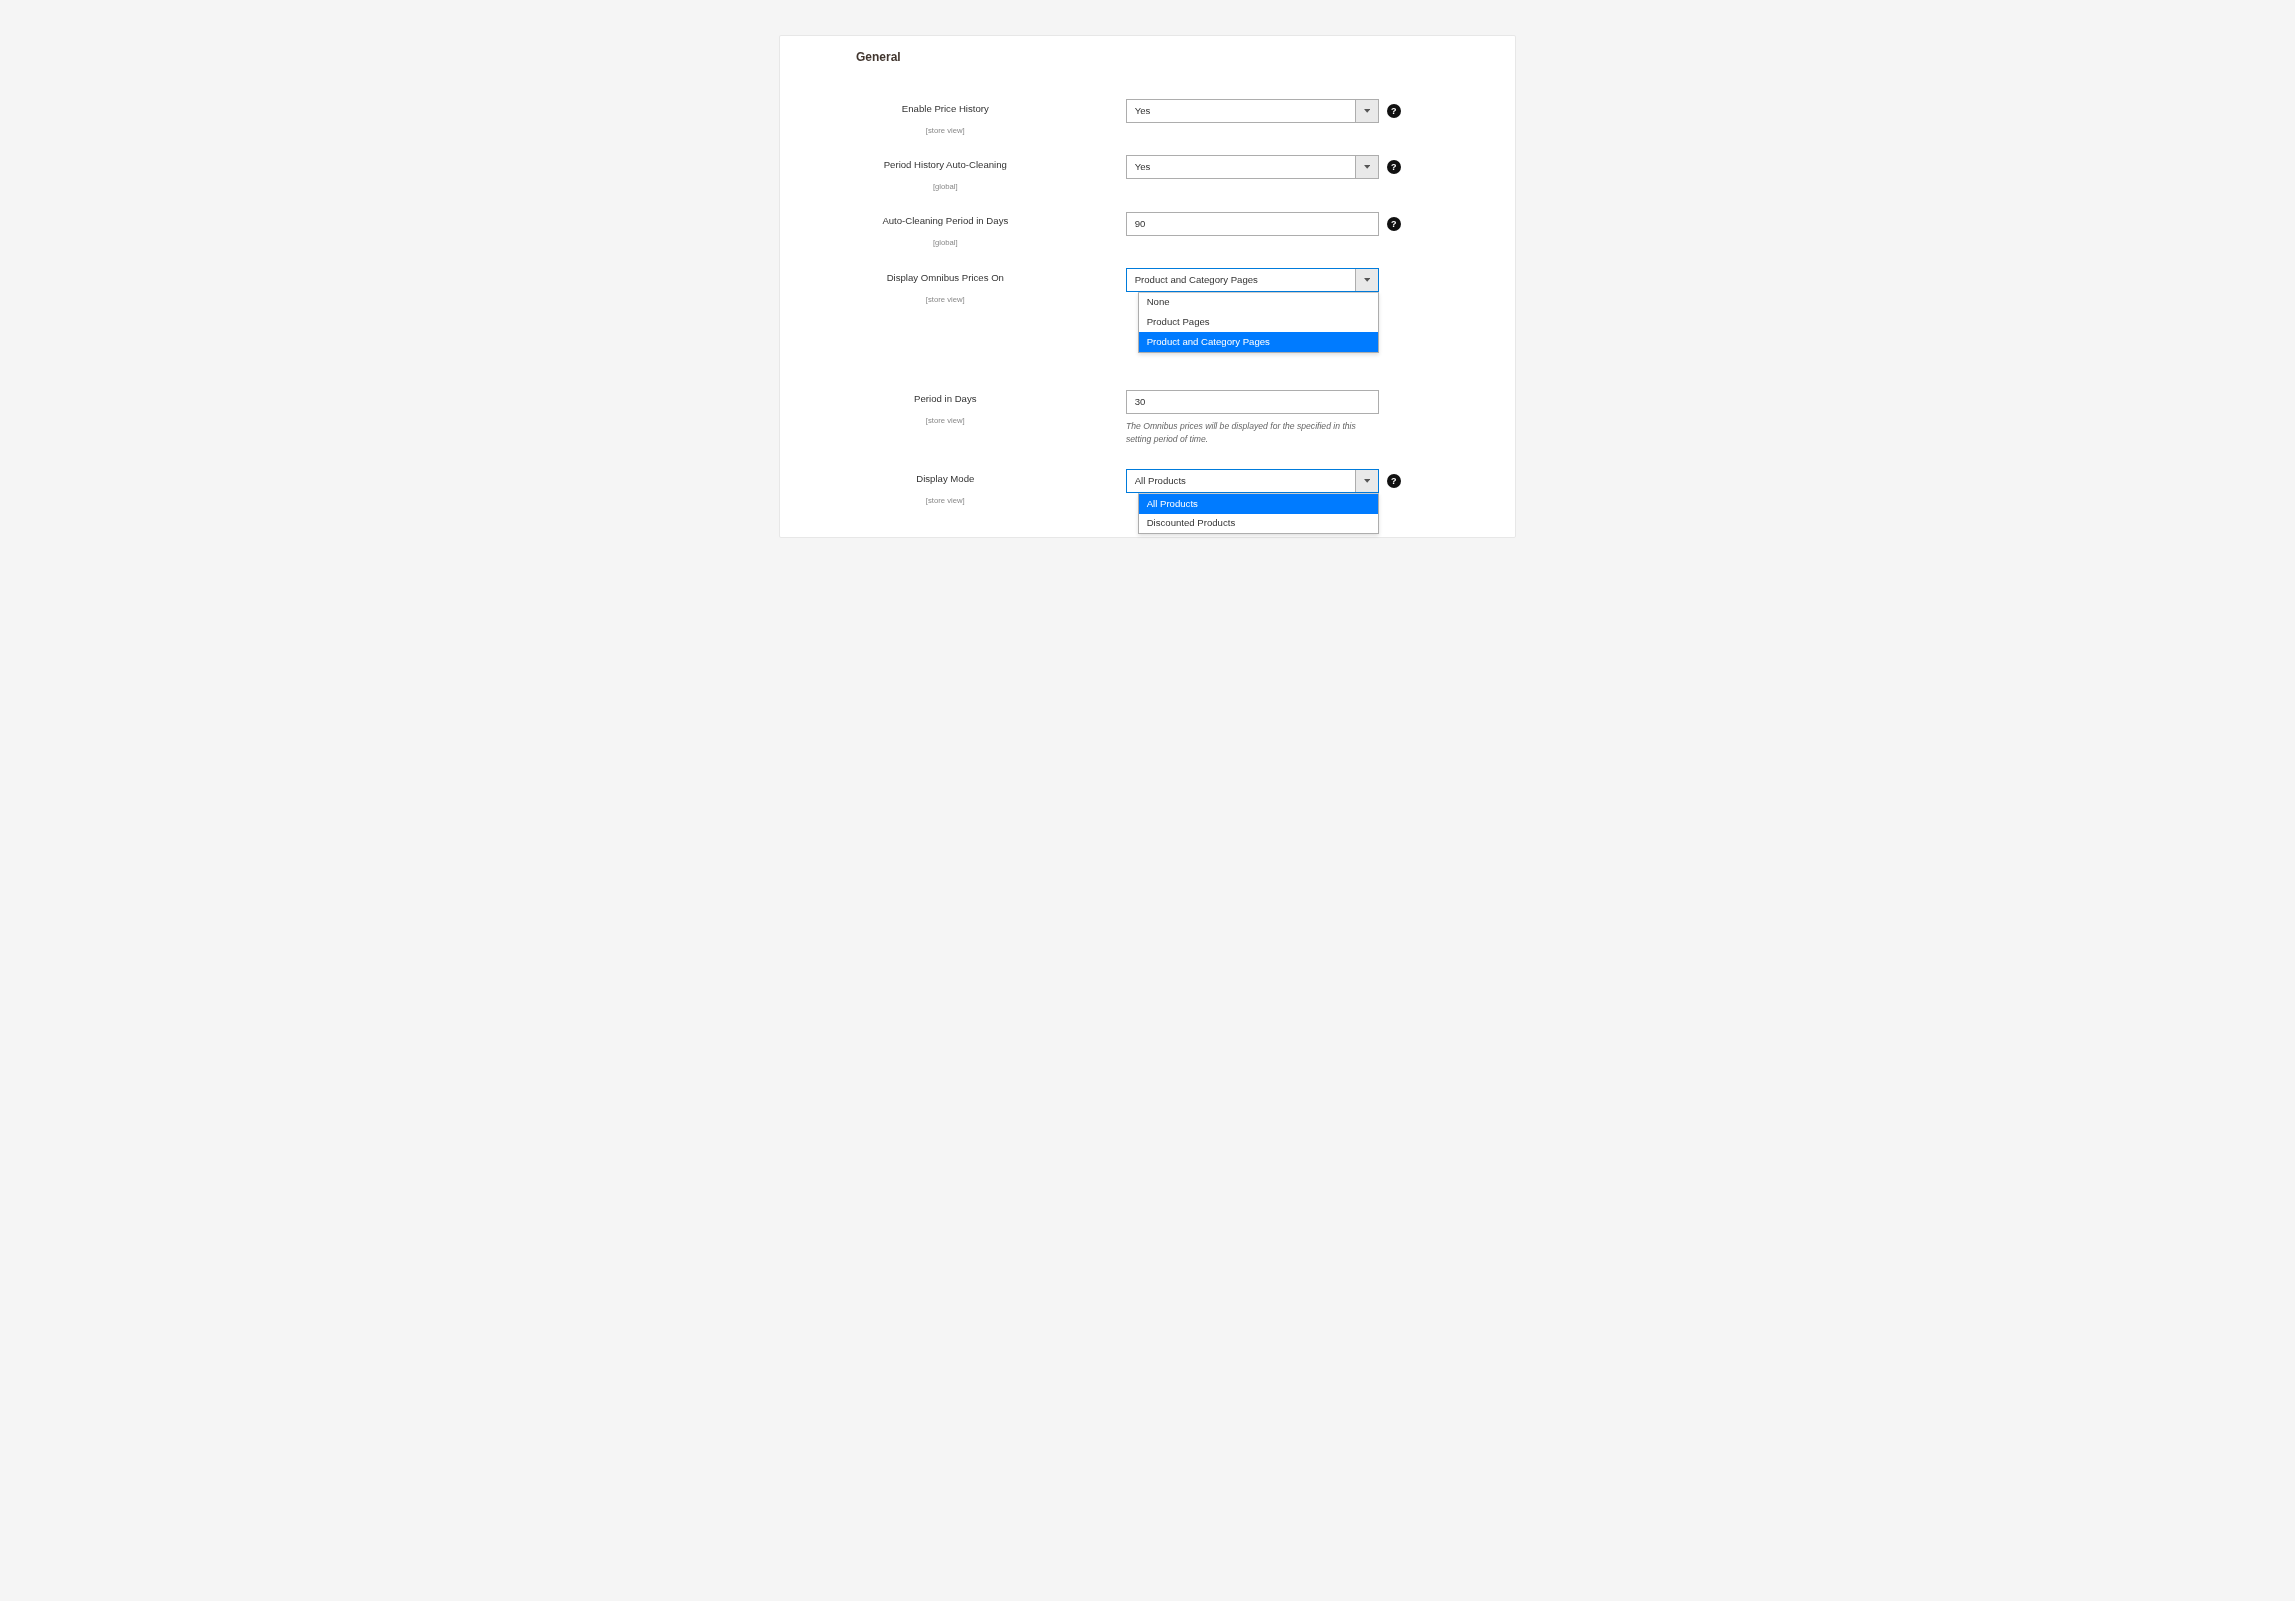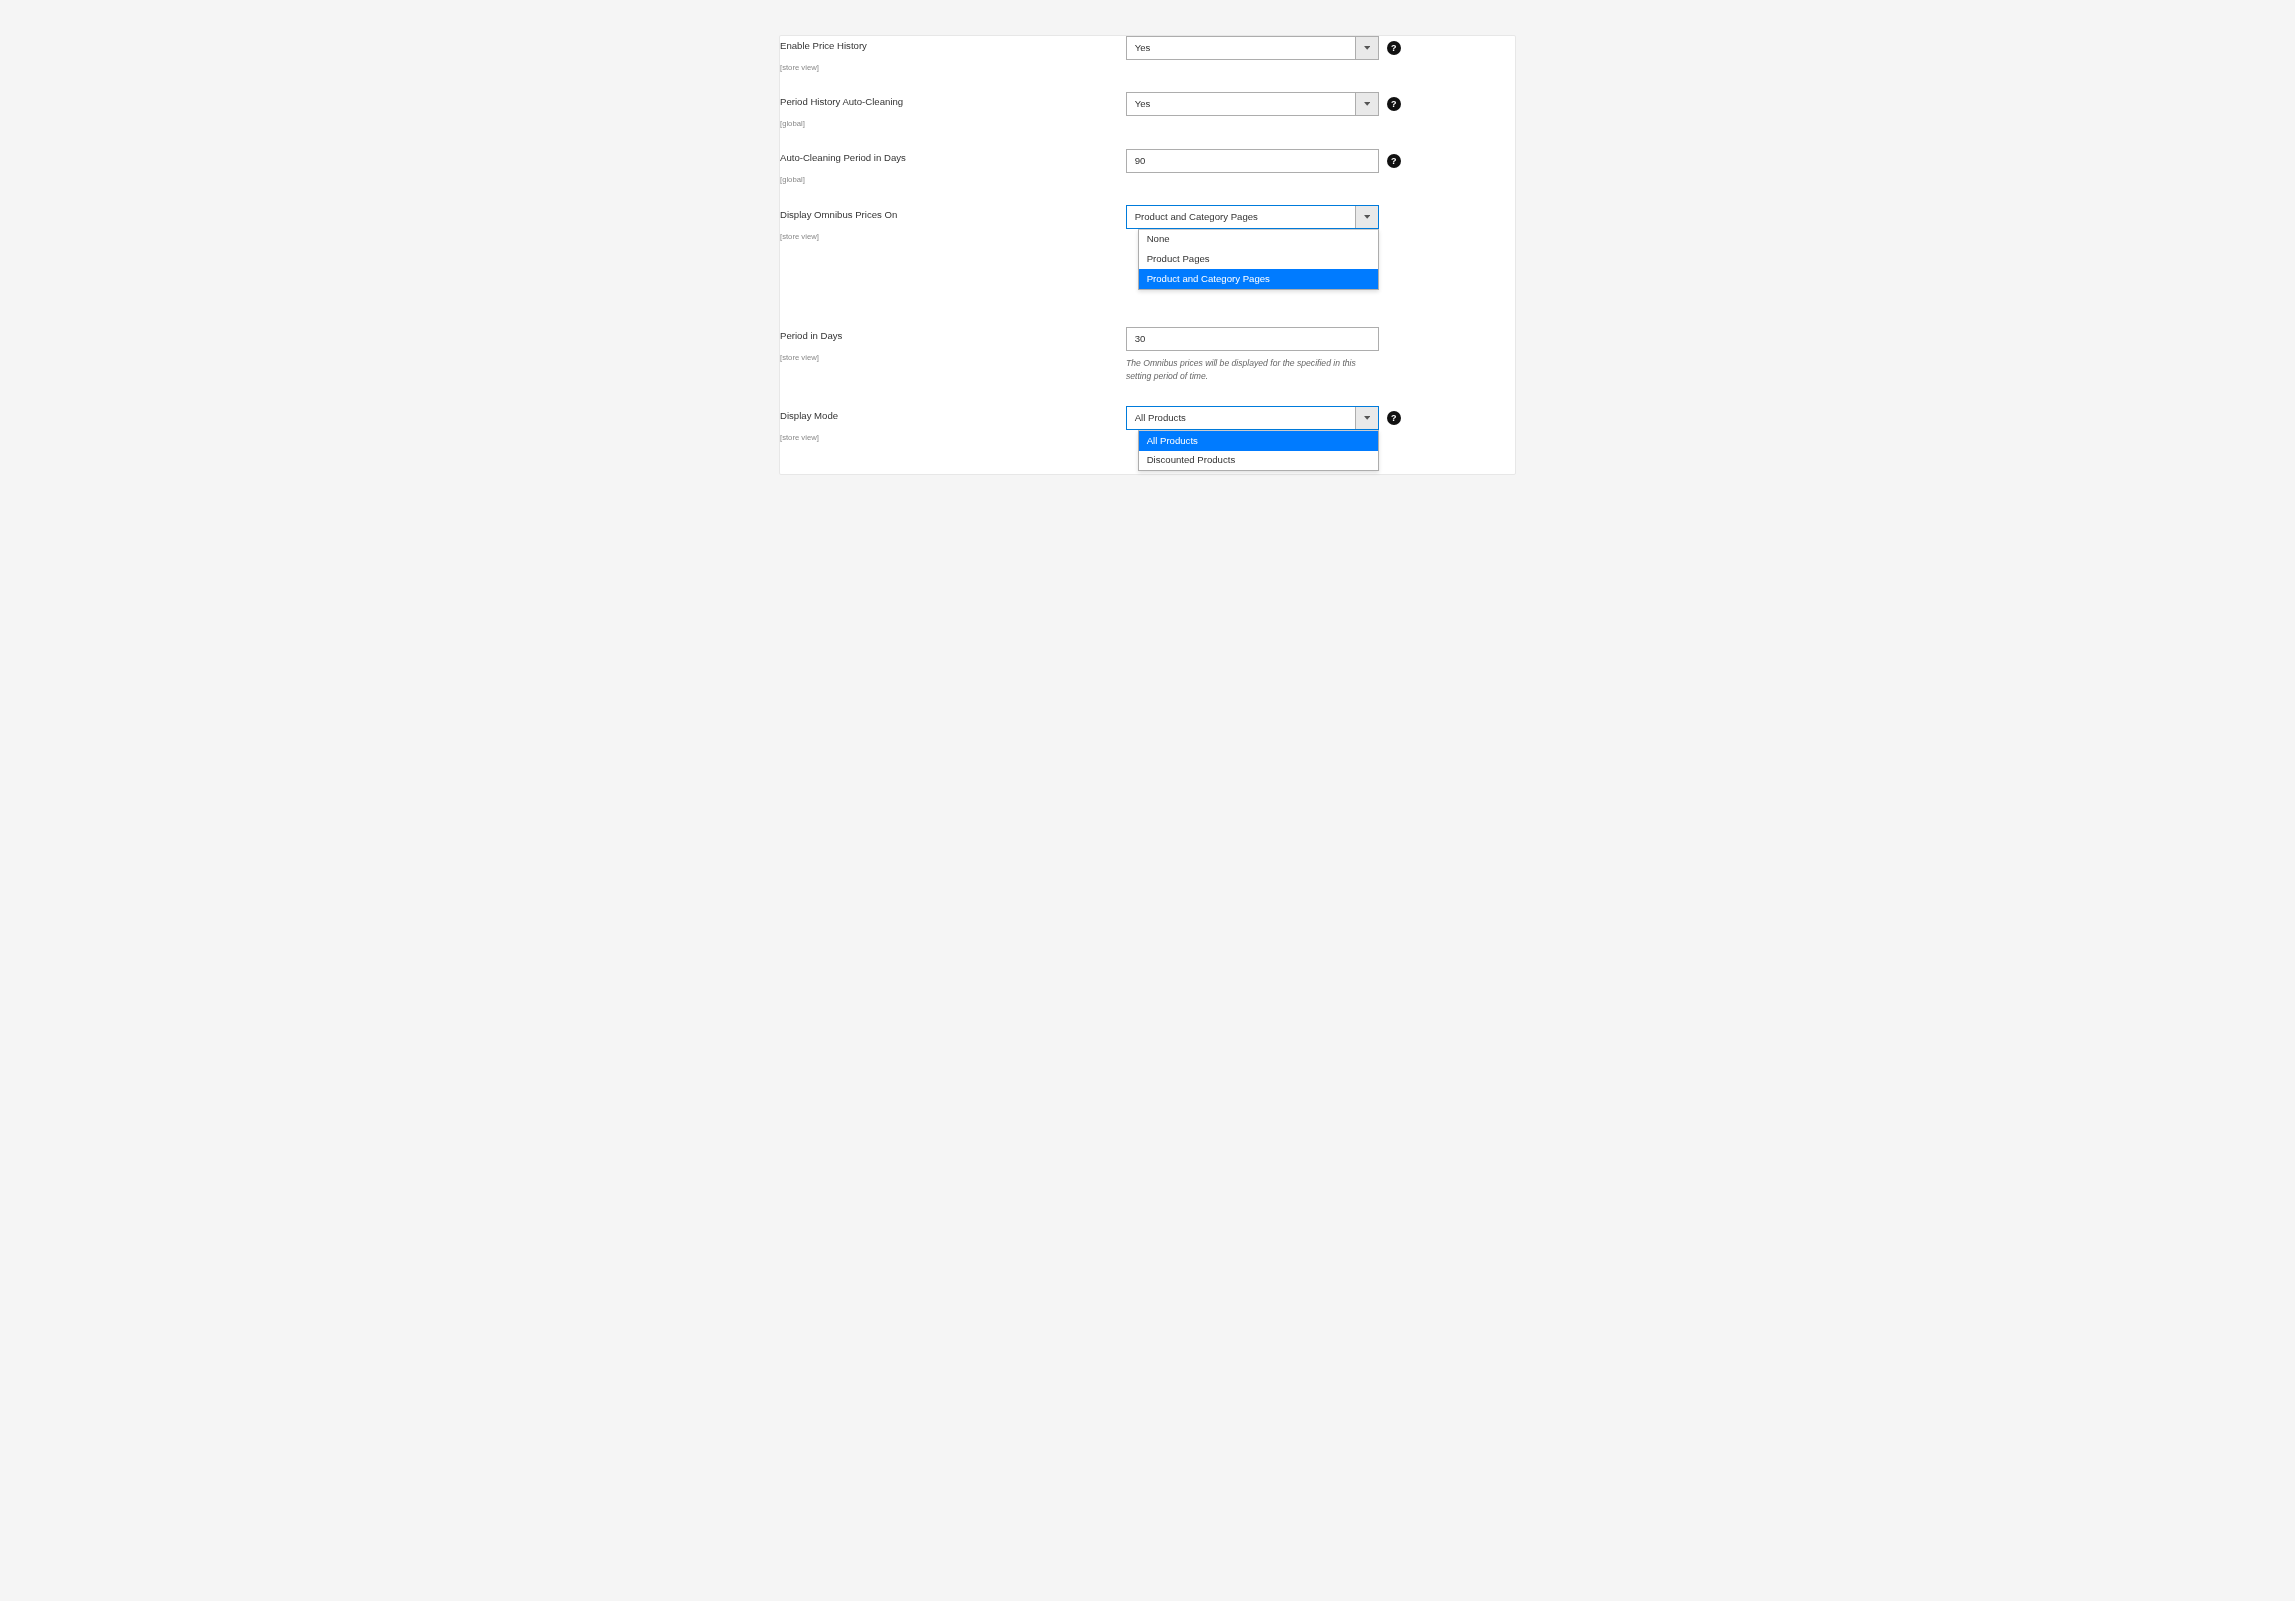--- a/index.html
+++ b/index.html
@@ -27,21 +27,21 @@
     margin-bottom: 35px;
   }
   .field-row {
     display: flex;
     align-items: flex-start;
     margin-bottom: 20.5px;
     padding-left: 0;
   }
   .field-label-wrap {
     width: 346px;
-    text-align: left;
+    text-align: center;
     padding-right: 15.4px;
     padding-top: 3.8px;
     flex-shrink: 0;
   }
   .field-label {
     font-size: 9.6px;
     color: #333;
     display: block;
   }
   .field-scope {
@@ -139,20 +139,21 @@
   }
   .spacer-after-dropdown1 {
     height: 67px;
   }
 </style>
 </head>
 <body>
 
 <div class="panel">
 
+  <div class="section-title">General</div>
 
   <div class="field-row">
     <div class="field-label-wrap">
       <span class="field-label">Enable Price History</span>
       <span class="field-scope">[store view]</span>
     </div>
     <div class="field-control">
       <div class="select-wrap">
         <div class="select-value">Yes</div>
         <div class="select-arrow">

